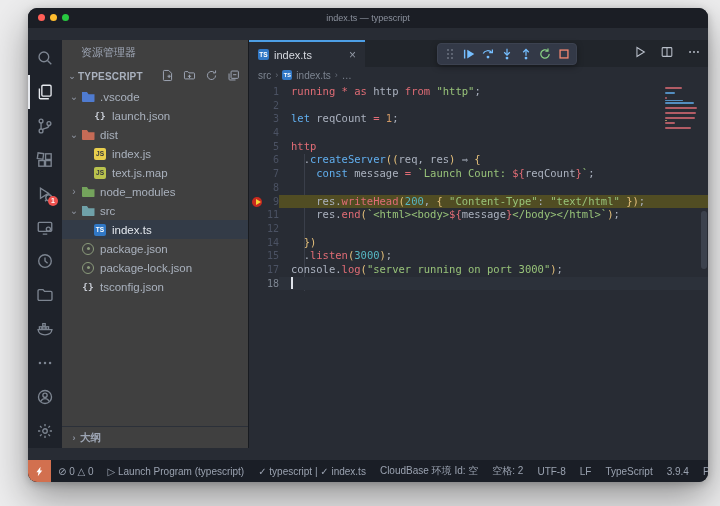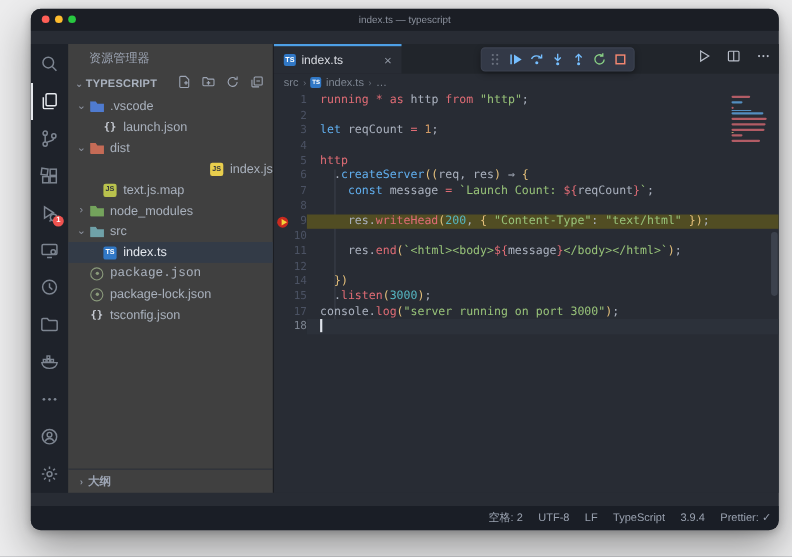--- a/index.html
+++ b/index.html
@@ -220,21 +220,21 @@
             </span>
             <span>launch.json</span>
           </div>
           <div class="tree-row" style="padding-left: 6px;">
             <span class="tr-chev">⌄</span>
             <span class="tr-icon">
               <span class="fold" style="background: rgb(197, 107, 86);"></span>
             </span>
             <span>dist</span>
           </div>
-          <div class="tree-row" style="padding-left: 18px; justify-content: flex-end;">
+          <div class="tree-row" style="padding-left: 18px;">
             <span class="tr-chev"></span>
             <span class="tr-icon">
               <span class="fbadge b-js">JS</span>
             </span>
             <span>index.js</span>
           </div>
           <div class="tree-row" style="padding-left: 18px;">
             <span class="tr-chev"></span>
             <span class="tr-icon">
               <span class="fbadge b-map">JS</span>
@@ -255,21 +255,21 @@
             </span>
             <span>src</span>
           </div>
           <div class="tree-row selected" style="padding-left: 18px;">
             <span class="tr-chev"></span>
             <span class="tr-icon">
               <span class="fbadge b-ts">TS</span>
             </span>
             <span>index.ts</span>
           </div>
-          <div class="tree-row" style="padding-left: 6px; font-family: Liberation Mono, monospace;">
+          <div class="tree-row" style="padding-left: 6px;">
             <span class="tr-chev"></span>
             <span class="tr-icon">
               <span class="pkg">
                 <i></i>
               </span>
             </span>
             <span>package.json</span>
           </div>
           <div class="tree-row" style="padding-left: 6px;">
             <span class="tr-chev"></span>
@@ -410,24 +410,20 @@
               <span class="lc"></span>
             </div>
             <div class="line dbg">
               <span class="bp">
                 <i></i>
               </span>
               <span class="ln">9</span>
               <span class="lc"><span class="tk-f">    res.</span><span class="tk-k">writeHead</span><span class="tk-y">(</span><span class="tk-c">200</span><span class="tk-f">, </span><span class="tk-y">{</span><span class="tk-f"> </span><span class="tk-s">"Content-Type"</span><span class="tk-f">: </span><span class="tk-s">"text/html"</span><span class="tk-f"> </span><span class="tk-y">})</span><span class="tk-f">;</span></span>
             </div>
             <div class="line">
-              <span class="ln">10</span>
-              <span class="lc"></span>
-            </div>
-            <div class="line">
               <span class="ln">11</span>
               <span class="lc"><span class="tk-f">    res.</span><span class="tk-k">end</span><span class="tk-y">(</span><span class="tk-s">`&lt;html&gt;&lt;body&gt;</span><span class="tk-k">${</span><span class="tk-f">message</span><span class="tk-k">}</span><span class="tk-s">&lt;/body&gt;&lt;/html&gt;`</span><span class="tk-y">)</span><span class="tk-f">;</span></span>
             </div>
             <div class="line">
               <span class="ln">12</span>
               <span class="lc"></span>
             </div>
             <div class="line">
               <span class="ln">14</span>
               <span class="lc"><span class="tk-f">  </span><span class="tk-y">})</span></span>
@@ -464,20 +460,39 @@
             <b style="width: 0px; background: transparent; opacity: 0.75;"></b>
             <b style="width: 25.8px; background: rgb(224, 108, 117); opacity: 0.75;"></b>
             <b style="width: 0px; background: transparent; opacity: 0.75;"></b>
           </div>
         <div class="vscroll"></div>
       </div>
     </div>
   </div>
 
   <div class="statusbar">
+    <div id="sb-left" style="display:flex;align-items:stretch;">
+        <span class="sb-item sb-remote">
+          <svg width="11" height="11" viewBox="0 0 16 16" fill="#fff">
+            <path d="M9.5 1L3.5 9h3l-1 6 6.5-8.5h-3z"></path>
+          </svg>
+        </span>
+        <span class="sb-item">
+          <span>⊘ 0  △ 0</span>
+        </span>
+        <span class="sb-item">
+          <span>▷ Launch Program (typescript)</span>
+        </span>
+        <span class="sb-item">
+          <span>✓ typescript | ✓ index.ts</span>
+        </span>
+        <span class="sb-item">
+          <span>CloudBase 环境 Id: 空</span>
+        </span>
+      </div>
     <div class="sb-right">
       <div id="sb-right-items" style="display:flex;align-items:stretch;">
           <span class="sb-item">
             <span>空格: 2</span>
           </span>
           <span class="sb-item">
             <span>UTF-8</span>
           </span>
           <span class="sb-item">
             <span>LF</span>

